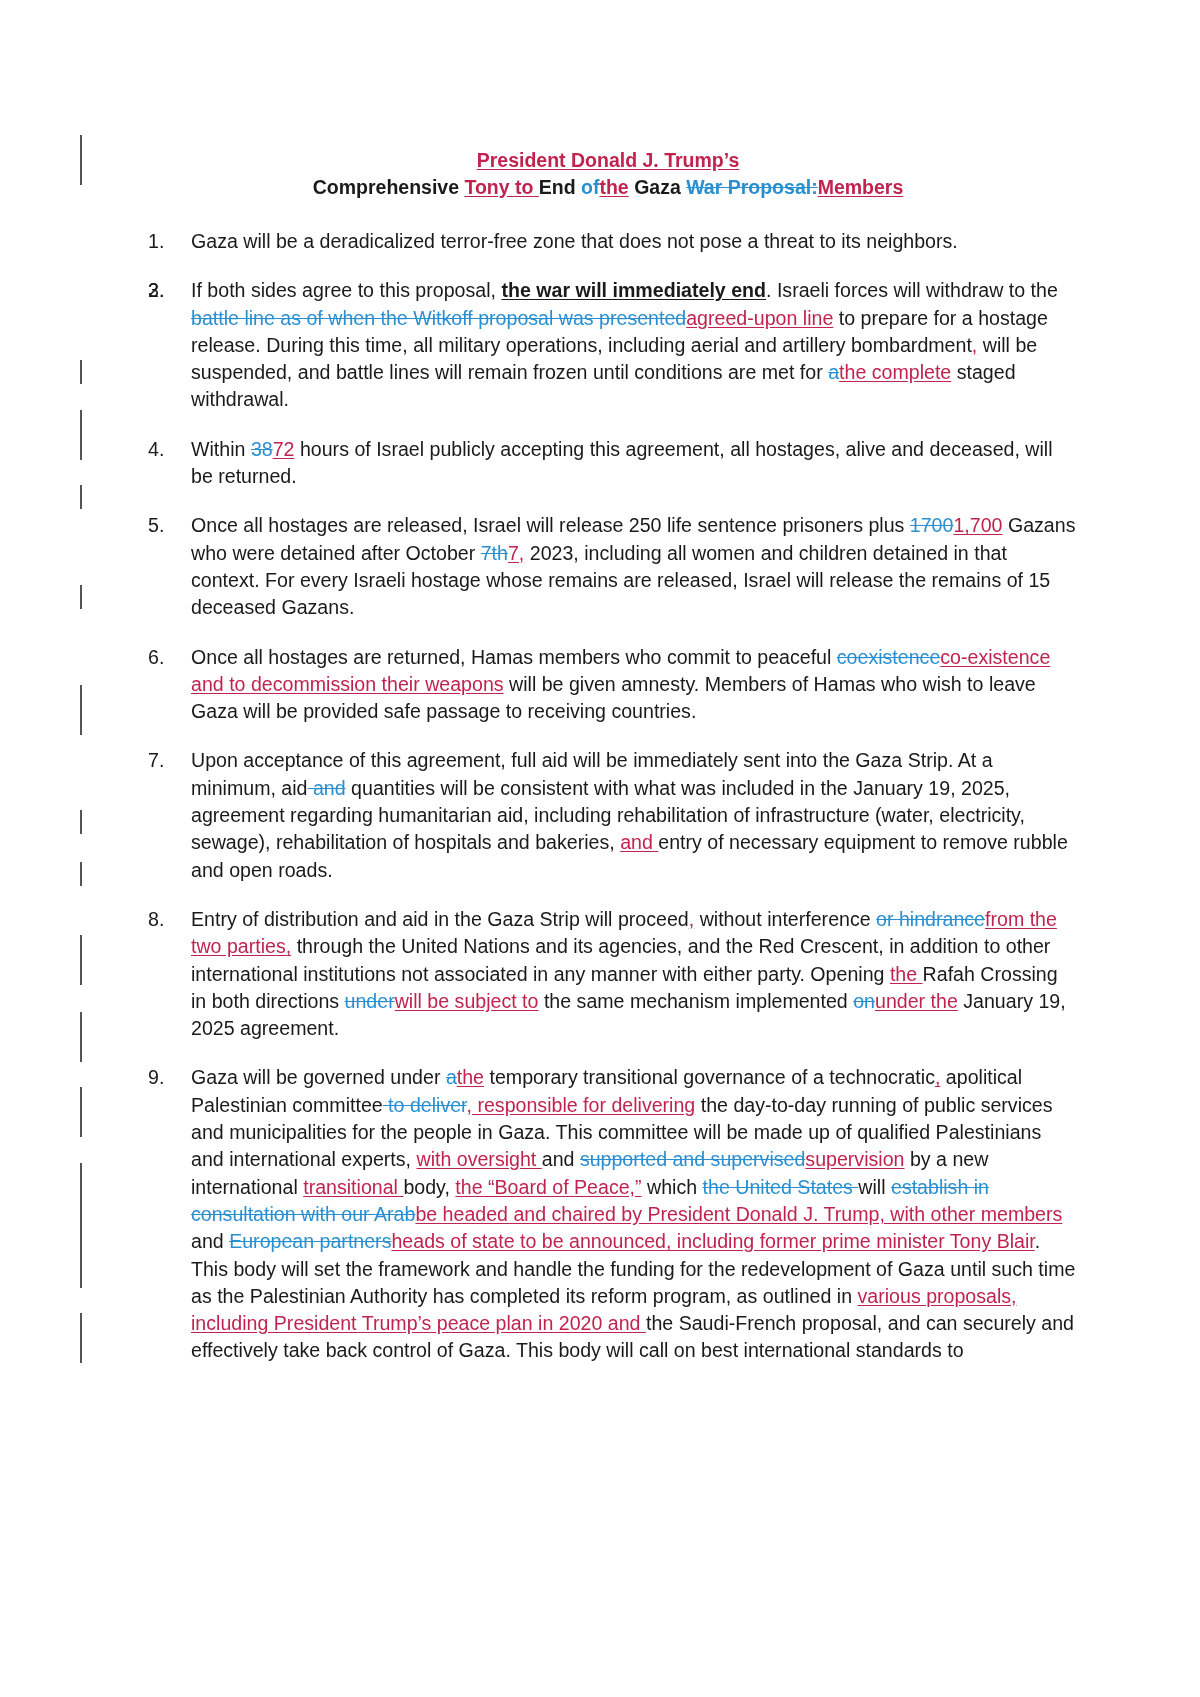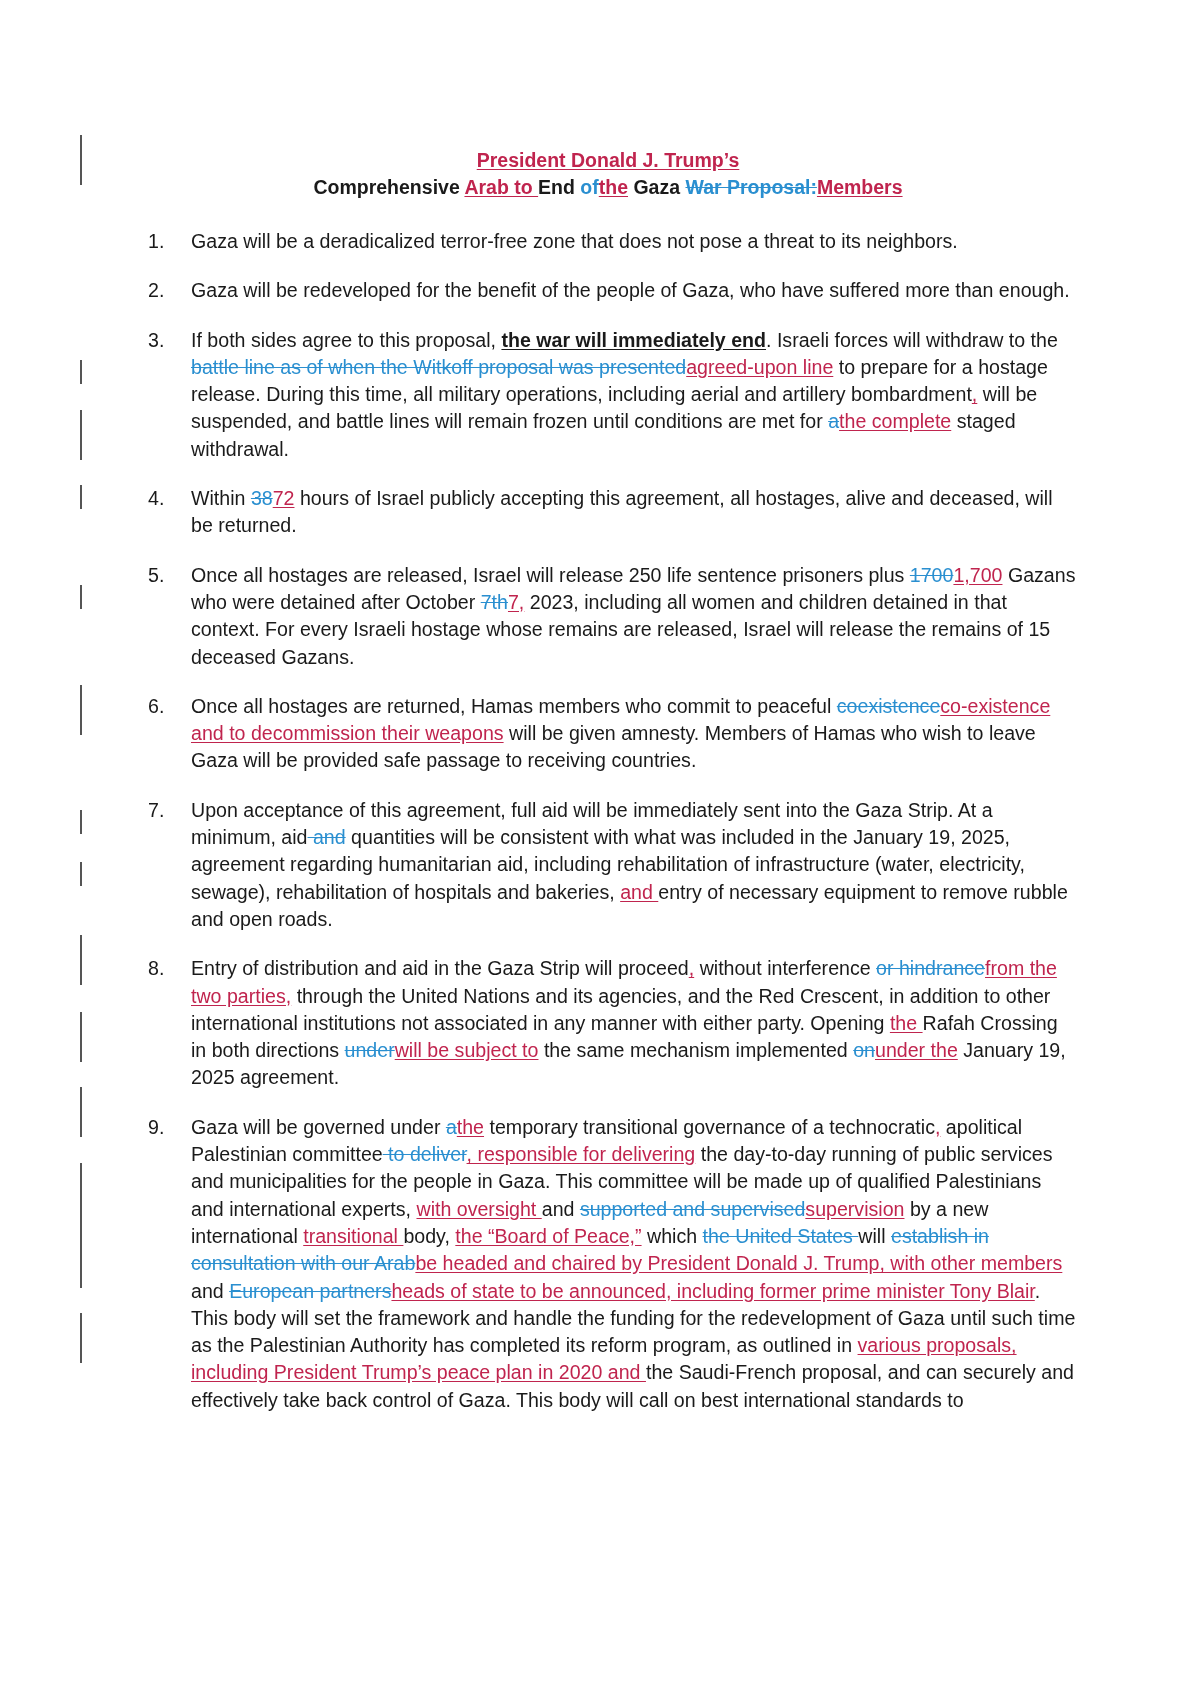--- a/index.html
+++ b/index.html
@@ -33,31 +33,30 @@
   <div class="change-bar" style="top:810px;height:24px;"></div>
   <div class="change-bar" style="top:862px;height:24px;"></div>
   <div class="change-bar" style="top:935px;height:50px;"></div>
   <div class="change-bar" style="top:1012px;height:50px;"></div>
   <div class="change-bar" style="top:1087px;height:50px;"></div>
   <div class="change-bar" style="top:1163px;height:125px;"></div>
   <div class="change-bar" style="top:1313px;height:50px;"></div>
 
   <div class="title-block">
     <span class="title-line"><span class="ins">President Donald J. Trump’s</span></span>
-    <span class="title-line"><span class="plain">Comprehensive </span><span class="ins">Arab to </span><span class="plain">End </span><span class="del" style="text-decoration: none;">of</span><span class="ins">the</span><span class="plain"> Gaza </span><span class="del">War Proposal:</span><span class="ins">Members</span></span>
+    <span class="title-line"><span class="plain">Comprehensive </span><span class="ins">Tony to </span><span class="plain">End </span><span class="del" style="text-decoration: none;">of</span><span class="ins">the</span><span class="plain"> Gaza </span><span class="del">War Proposal:</span><span class="ins">Members</span></span>
   </div>
 
   <ol class="list">
     <li class="item" style="margin-bottom:22px;">
       <span class="num">1.</span>
       <span><span class="plain">Gaza will be a deradicalized terror-free zone that does not pose a threat to its neighbors.</span></span>
     </li>
     <li class="item" style="margin-bottom:22px;">
       <span class="num">2.</span>
-      <span><span class="plain">Gaza will be redeveloped for the benefit of the people of Gaza, who have suffered more than enough.</span></span>
     </li>
     <li class="item" style="margin-bottom:22px;">
       <span class="num">3.</span>
       <span><span class="plain">If both sides agree to this proposal, </span><span class="bold-ul">the war will immediately end</span><span class="plain">. Israeli forces will withdraw to the </span><span class="del">battle line as of when the Witkoff proposal was presented</span><span class="ins">agreed-upon line</span><span class="plain"> to prepare for a hostage release. During this time, all military operations, including aerial and artillery bombardment</span><span class="ins">,</span><span class="plain"> will be suspended, and battle lines will remain frozen until conditions are met for </span><span class="del">a</span><span class="ins">the complete</span><span class="plain"> staged withdrawal.</span></span>
     </li>
     <li class="item" style="margin-bottom:22px;">
       <span class="num">4.</span>
       <span><span class="plain">Within </span><span class="del">38</span><span class="ins">72</span><span class="plain"> hours of Israel publicly accepting this agreement, all hostages, alive and deceased, will be returned.</span></span>
     </li>
     <li class="item" style="margin-bottom:22px;">

